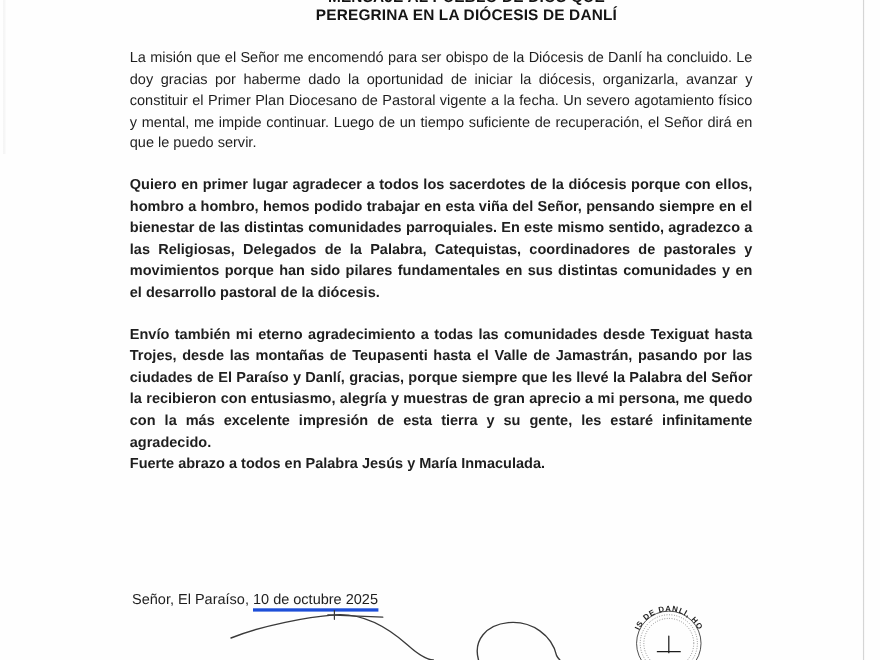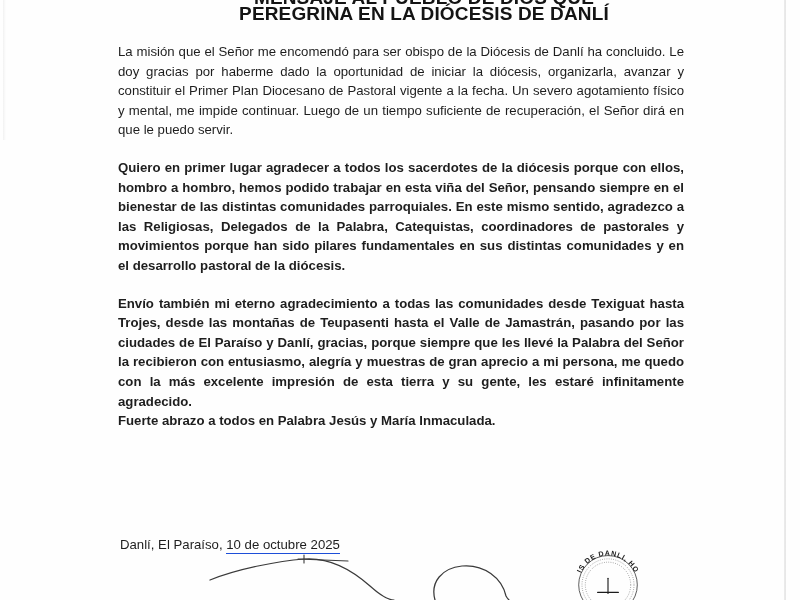--- a/index.html
+++ b/index.html
@@ -45,21 +45,21 @@
   .header {
     position: absolute;
     left: 0;
     top: -10px;
     width: 800px;
     text-align: center;
   }
   .header-line {
     font-family: "Liberation Sans", sans-serif;
     font-weight: bold;
-    font-size: 19px;
+    font-size: 14px;
     letter-spacing: 0.15px;
     line-height: 15.5px;
     color: #141414;
     white-space: nowrap;
     margin-left: 48px;
   }
 
   
   .body-block {
     position: absolute;
@@ -90,21 +90,21 @@
   .dateline {
     position: absolute;
     left: 120px;
     top: 536px;
     font-size: 13.2px;
     line-height: 18px;
     color: #1e1e1e;
     white-space: nowrap;
   }
   .dateline .date-underlined {
-    border-bottom: 1px solid #1d4ed8;
+    border-bottom: 3px solid #1d4ed8;
     padding-bottom: 1px;
   }
 
   
   .signature {
     position: absolute;
     left: 180px;
     top: 552px;
     width: 330px;
     height: 48px;
@@ -137,21 +137,21 @@
   </div>
 
   <div class="body-block">
     <p class="para">La misión que el Señor me encomendó para ser obispo de la Diócesis de Danlí ha concluido. Le doy gracias por haberme dado la oportunidad de iniciar la diócesis, organizarla, avanzar y constituir el Primer Plan Diocesano de Pastoral vigente a la fecha. Un severo agotamiento físico y mental, me impide continuar. Luego de un tiempo suficiente de recuperación, el Señor dirá en que le puedo servir.</p>
     <p class="para gap-before">Quiero en primer lugar agradecer a todos los sacerdotes de la diócesis porque con ellos, hombro a hombro, hemos podido trabajar en esta viña del Señor, pensando siempre en el bienestar de las distintas comunidades parroquiales. En este mismo sentido, agradezco a las Religiosas, Delegados de la Palabra, Catequistas, coordinadores de pastorales y movimientos porque han sido pilares fundamentales en sus distintas comunidades y en el desarrollo pastoral de la diócesis.</p>
     <p class="para gap-before">Envío también mi eterno agradecimiento a todas las comunidades desde Texiguat hasta Trojes, desde las montañas de Teupasenti hasta el Valle de Jamastrán, pasando por las ciudades de El Paraíso y Danlí, gracias, porque siempre que les llevé la Palabra del Señor la recibieron con entusiasmo, alegría y muestras de gran aprecio a mi persona, me quedo con la más excelente impresión de esta tierra y su gente, les estaré infinitamente agradecido.</p>
     <p class="para noflow">Fuerte abrazo a todos en Palabra Jesús y María Inmaculada.</p>
   </div>
 
   <div class="dateline">
-    <span>Danlí, El Paraíso, </span><span class="date-underlined">10 de octubre 2025</span>
+    <span>Señor, El Paraíso, </span><span class="date-underlined">10 de octubre 2025</span>
   </div>
 
   <div class="signature">
     <svg width="330" height="48" viewBox="0 0 330 48" xmlns="http://www.w3.org/2000/svg">
       <path d="M30 28 C 60 16, 100 9, 124 7 C 150 5, 172 18, 190 34 C 200 43, 208 48, 214 48" fill="none" stroke="#3a3a3a" stroke-width="1.25" stroke-linecap="round"></path>
       <path d="M118 7 L 168 9" fill="none" stroke="#3a3a3a" stroke-width="1.15" stroke-linecap="round"></path>
       <path d="M124 3 L 124 11" fill="none" stroke="#3a3a3a" stroke-width="1.1" stroke-linecap="round"></path>
       <path d="M255 48 C 250 30, 262 16, 282 14 C 304 12, 322 26, 326 44 C 327 46, 328 47, 329 48" fill="none" stroke="#3a3a3a" stroke-width="1.25" stroke-linecap="round"></path>
     </svg>
   </div>

